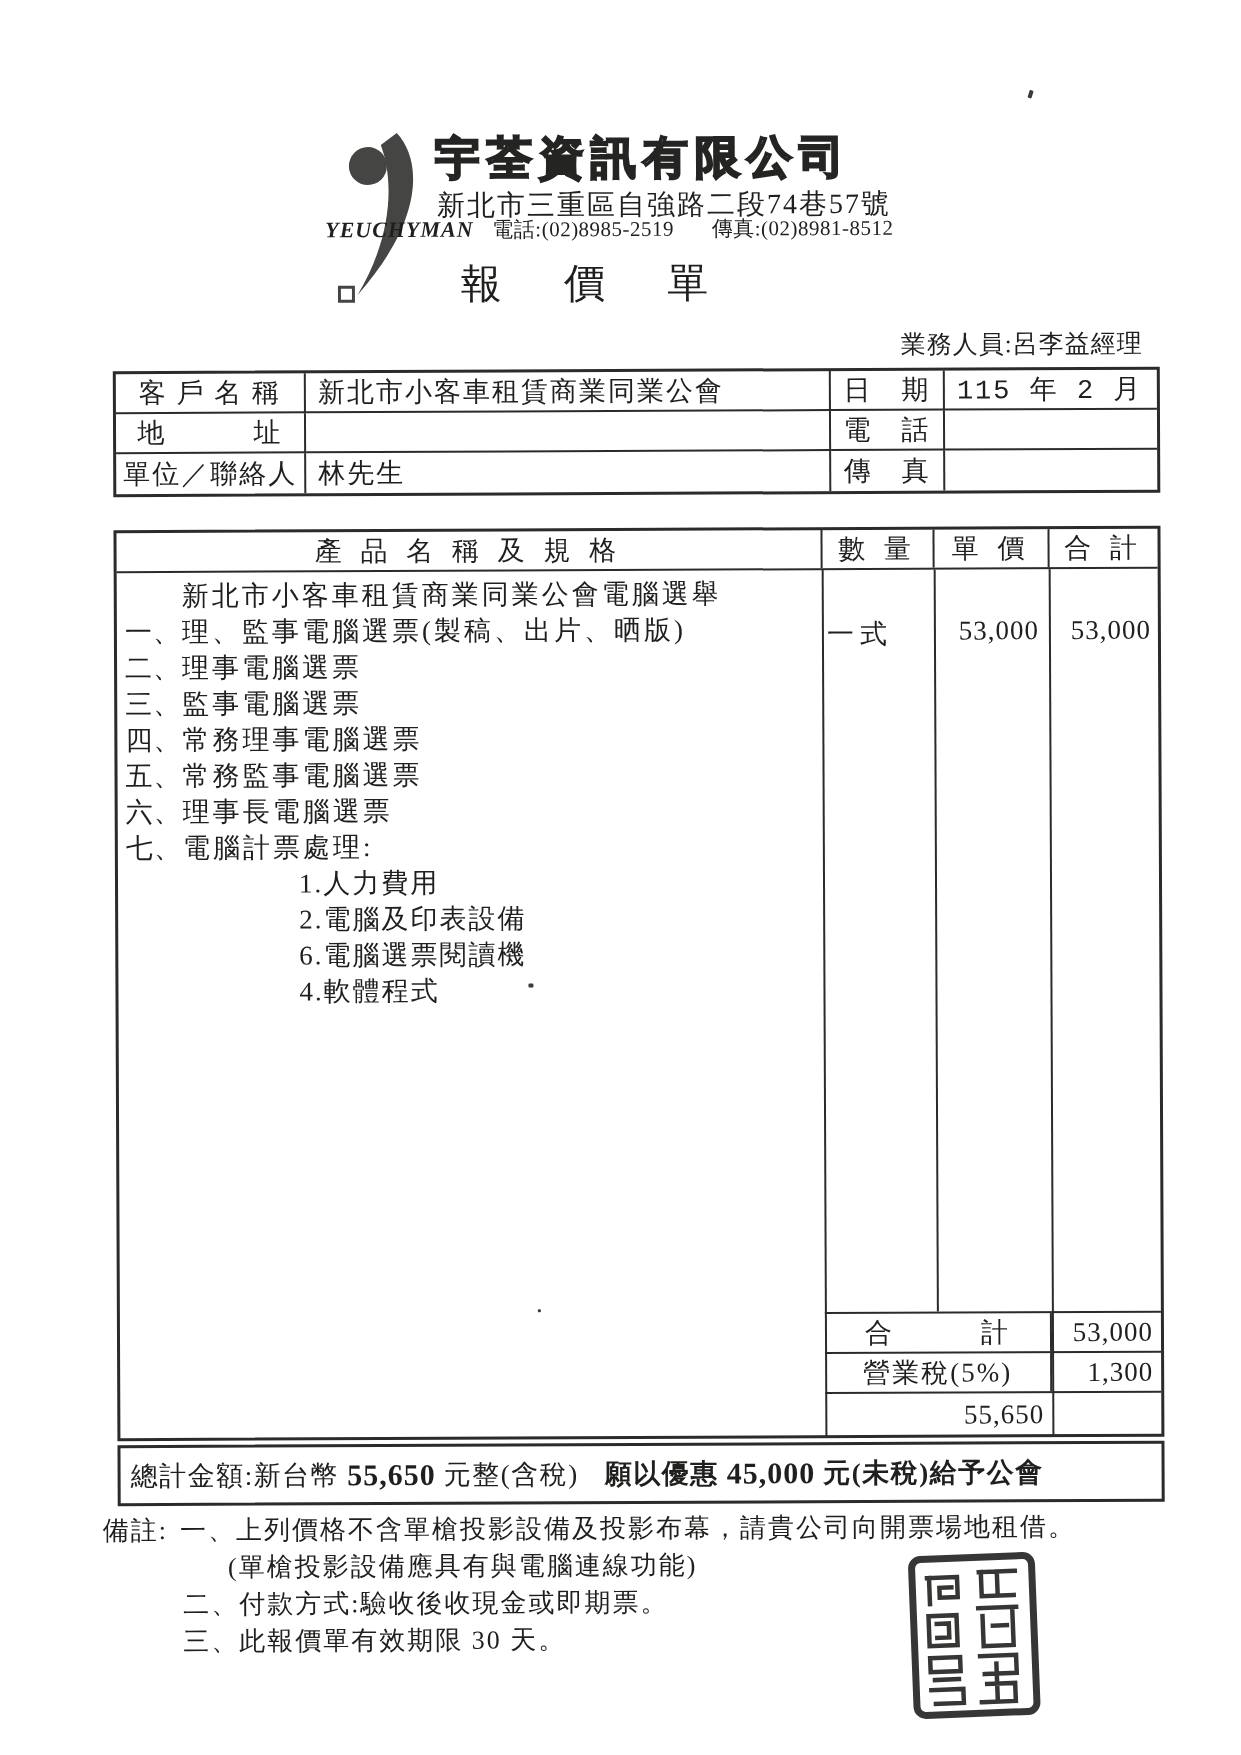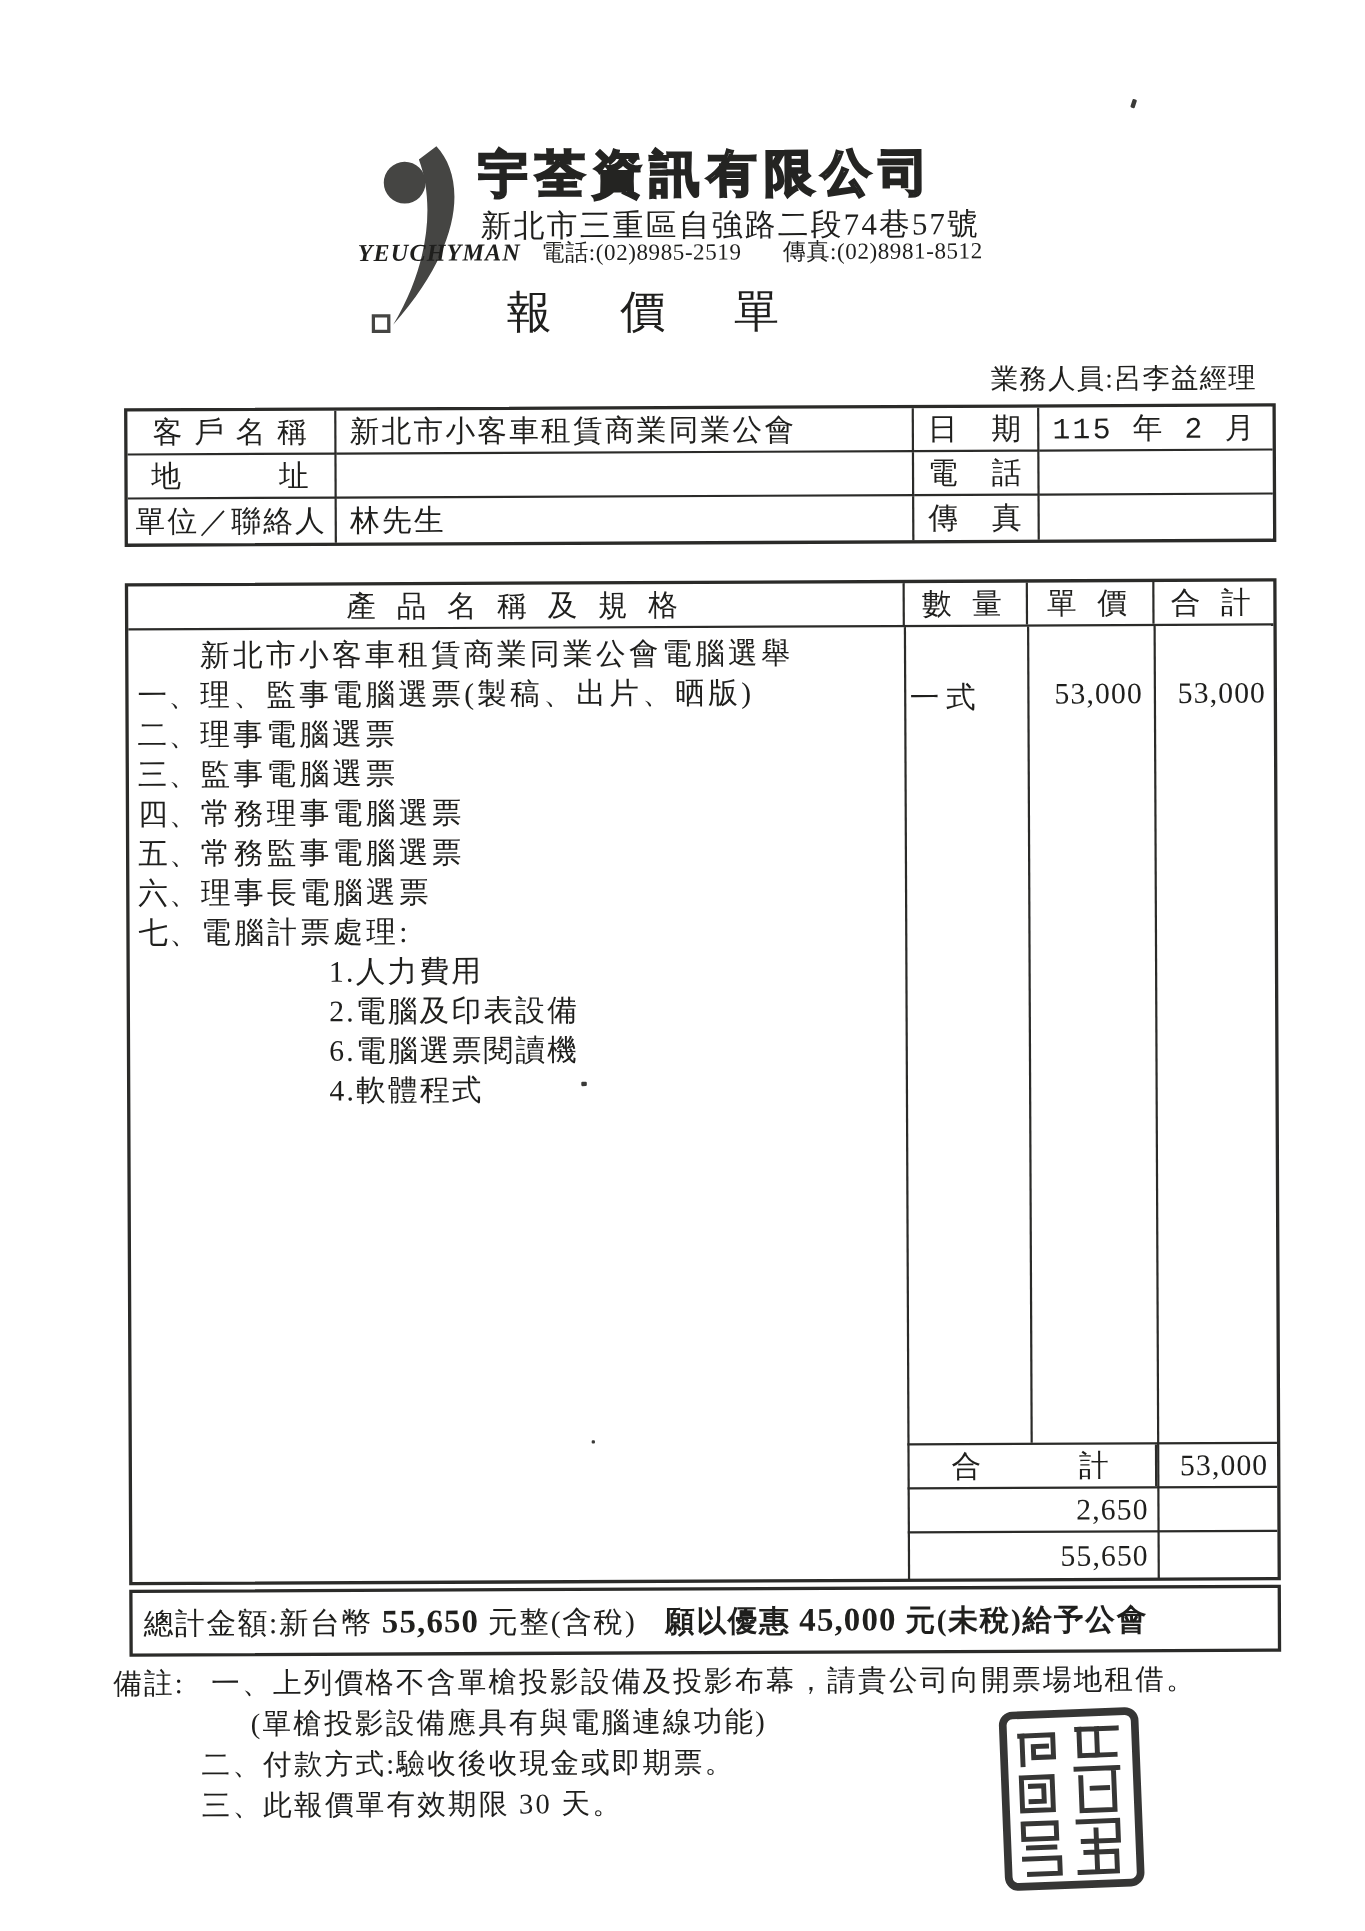--- a/index.html
+++ b/index.html
@@ -80,21 +80,21 @@
     display:flex;align-items:center;justify-content:space-between;
     padding:0 118px 0 10px;font-size:27px;white-space:nowrap;
   }
   .grand-left,.grand-right{display:flex;align-items:center;letter-spacing:1.5px;}
   .g-amount{font-weight:bold;font-size:30px;margin:0 8px;letter-spacing:1px;}
   .grand-right{font-weight:bold;}
 
   
   .notes{position:absolute;left:100px;top:1510px;font-size:26px;letter-spacing:2px;}
   .note-line{line-height:37px;white-space:nowrap;display:flex;}
-  .note-label{margin-right:24px;}
+  .note-label{margin-right:12px;}
   .n-indent1{margin-left:80px;}
   .n-indent2{margin-left:125px;}
 
   
   .seal{position:absolute;left:906px;top:1554px;width:130px;height:168px;
     transform:rotate(-2deg);opacity:0.92;}
 
   .speck{position:absolute;background:#3a3a38;border-radius:1px;}
   .speck-1{left:1032px;top:92px;width:4px;height:8px;transform:rotate(18deg);}
   .speck-2{left:528px;top:983px;width:5px;height:4px;}
@@ -207,21 +207,22 @@
       <div class="qty-cell">一式</div>
       <div class="unit-cell">53,000</div>
       <div class="amt-cell">53,000</div>
 
       <div class="totals">
         <div class="t-row">
           <div class="t-lbl">合　　　計</div>
           <div class="t-val">53,000</div>
         </div>
         <div class="t-row">
-          <div class="t-val">2,650</div>
+          <div class="t-lbl">營業稅(5%)</div>
+          <div class="t-val">1,300</div>
         </div>
         <div class="t-row last">
           <div class="t-val">55,650</div>
         </div>
       </div>
     </div>
   </div>
 
   <div class="grand-row">
     <div class="grand-left">

